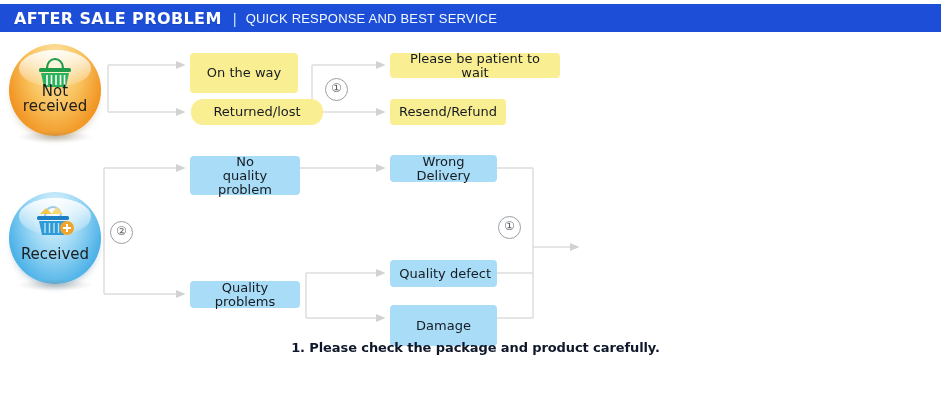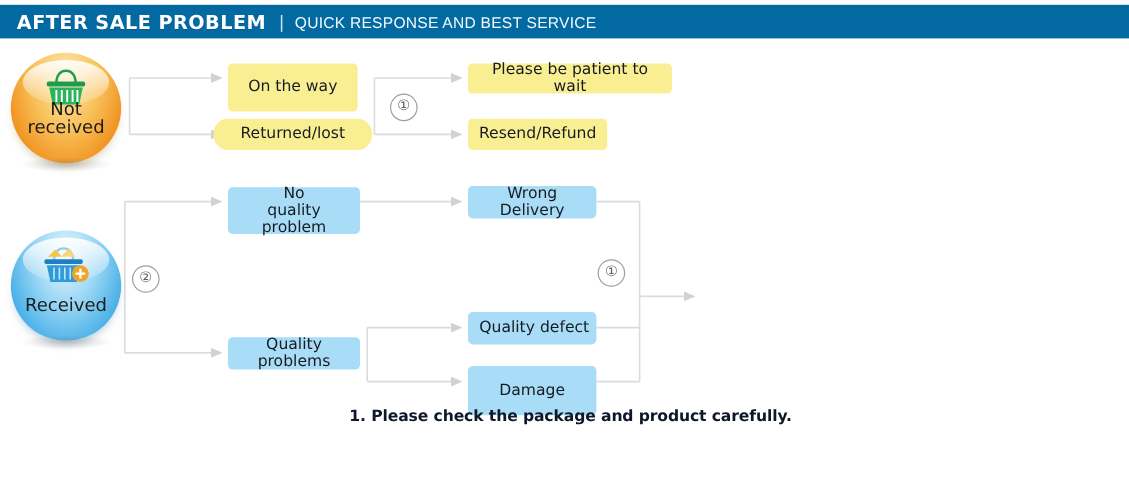--- a/index.html
+++ b/index.html
@@ -8,21 +8,21 @@
     background:#ffffff;
     font-family:"Liberation Sans", sans-serif;
     overflow:hidden;
     position:relative;
   }
   #root{position:relative;width:941px;height:403px;}
 
   
   .header-bar{
     position:absolute;left:0;top:4px;width:941px;height:28px;
-    background:#0369a1;
+    background:#1d4ed8;
     display:flex;align-items:center;
   }
   .header-title{
     color:#ffffff;
     font-weight:bold;
     font-size:16px;
     letter-spacing:.4px;
     margin-left:14px;
     font-family:"DejaVu Sans", sans-serif;
     text-shadow:0 1px 0 rgba(0,0,0,.12);
@@ -197,21 +197,21 @@
           </g>
         </svg>
       </div>
       <div class="sph-label">Not
 received</div>
     </div>
 
     <div class="box yellow" style="left:190px;top:21px;width:108px;height:40px;">
       <span>On the way</span>
     </div>
-    <div class="box yellow" style="left:178px;top:67px;width:132px;height:26px;border-radius:12px;">
+    <div class="box yellow" style="left:191px;top:67px;width:132px;height:26px;border-radius:12px;">
       <span>Returned/lost</span>
     </div>
 
     <div class="marker" style="left:325px;top:46px;">①</div>
 
     <div class="box yellow" style="left:390px;top:21px;width:170px;height:25px;">
       <span>Please be patient to wait</span>
     </div>
     <div class="box yellow" style="left:390px;top:67px;width:116px;height:26px;">
       <span>Resend/Refund</span>

